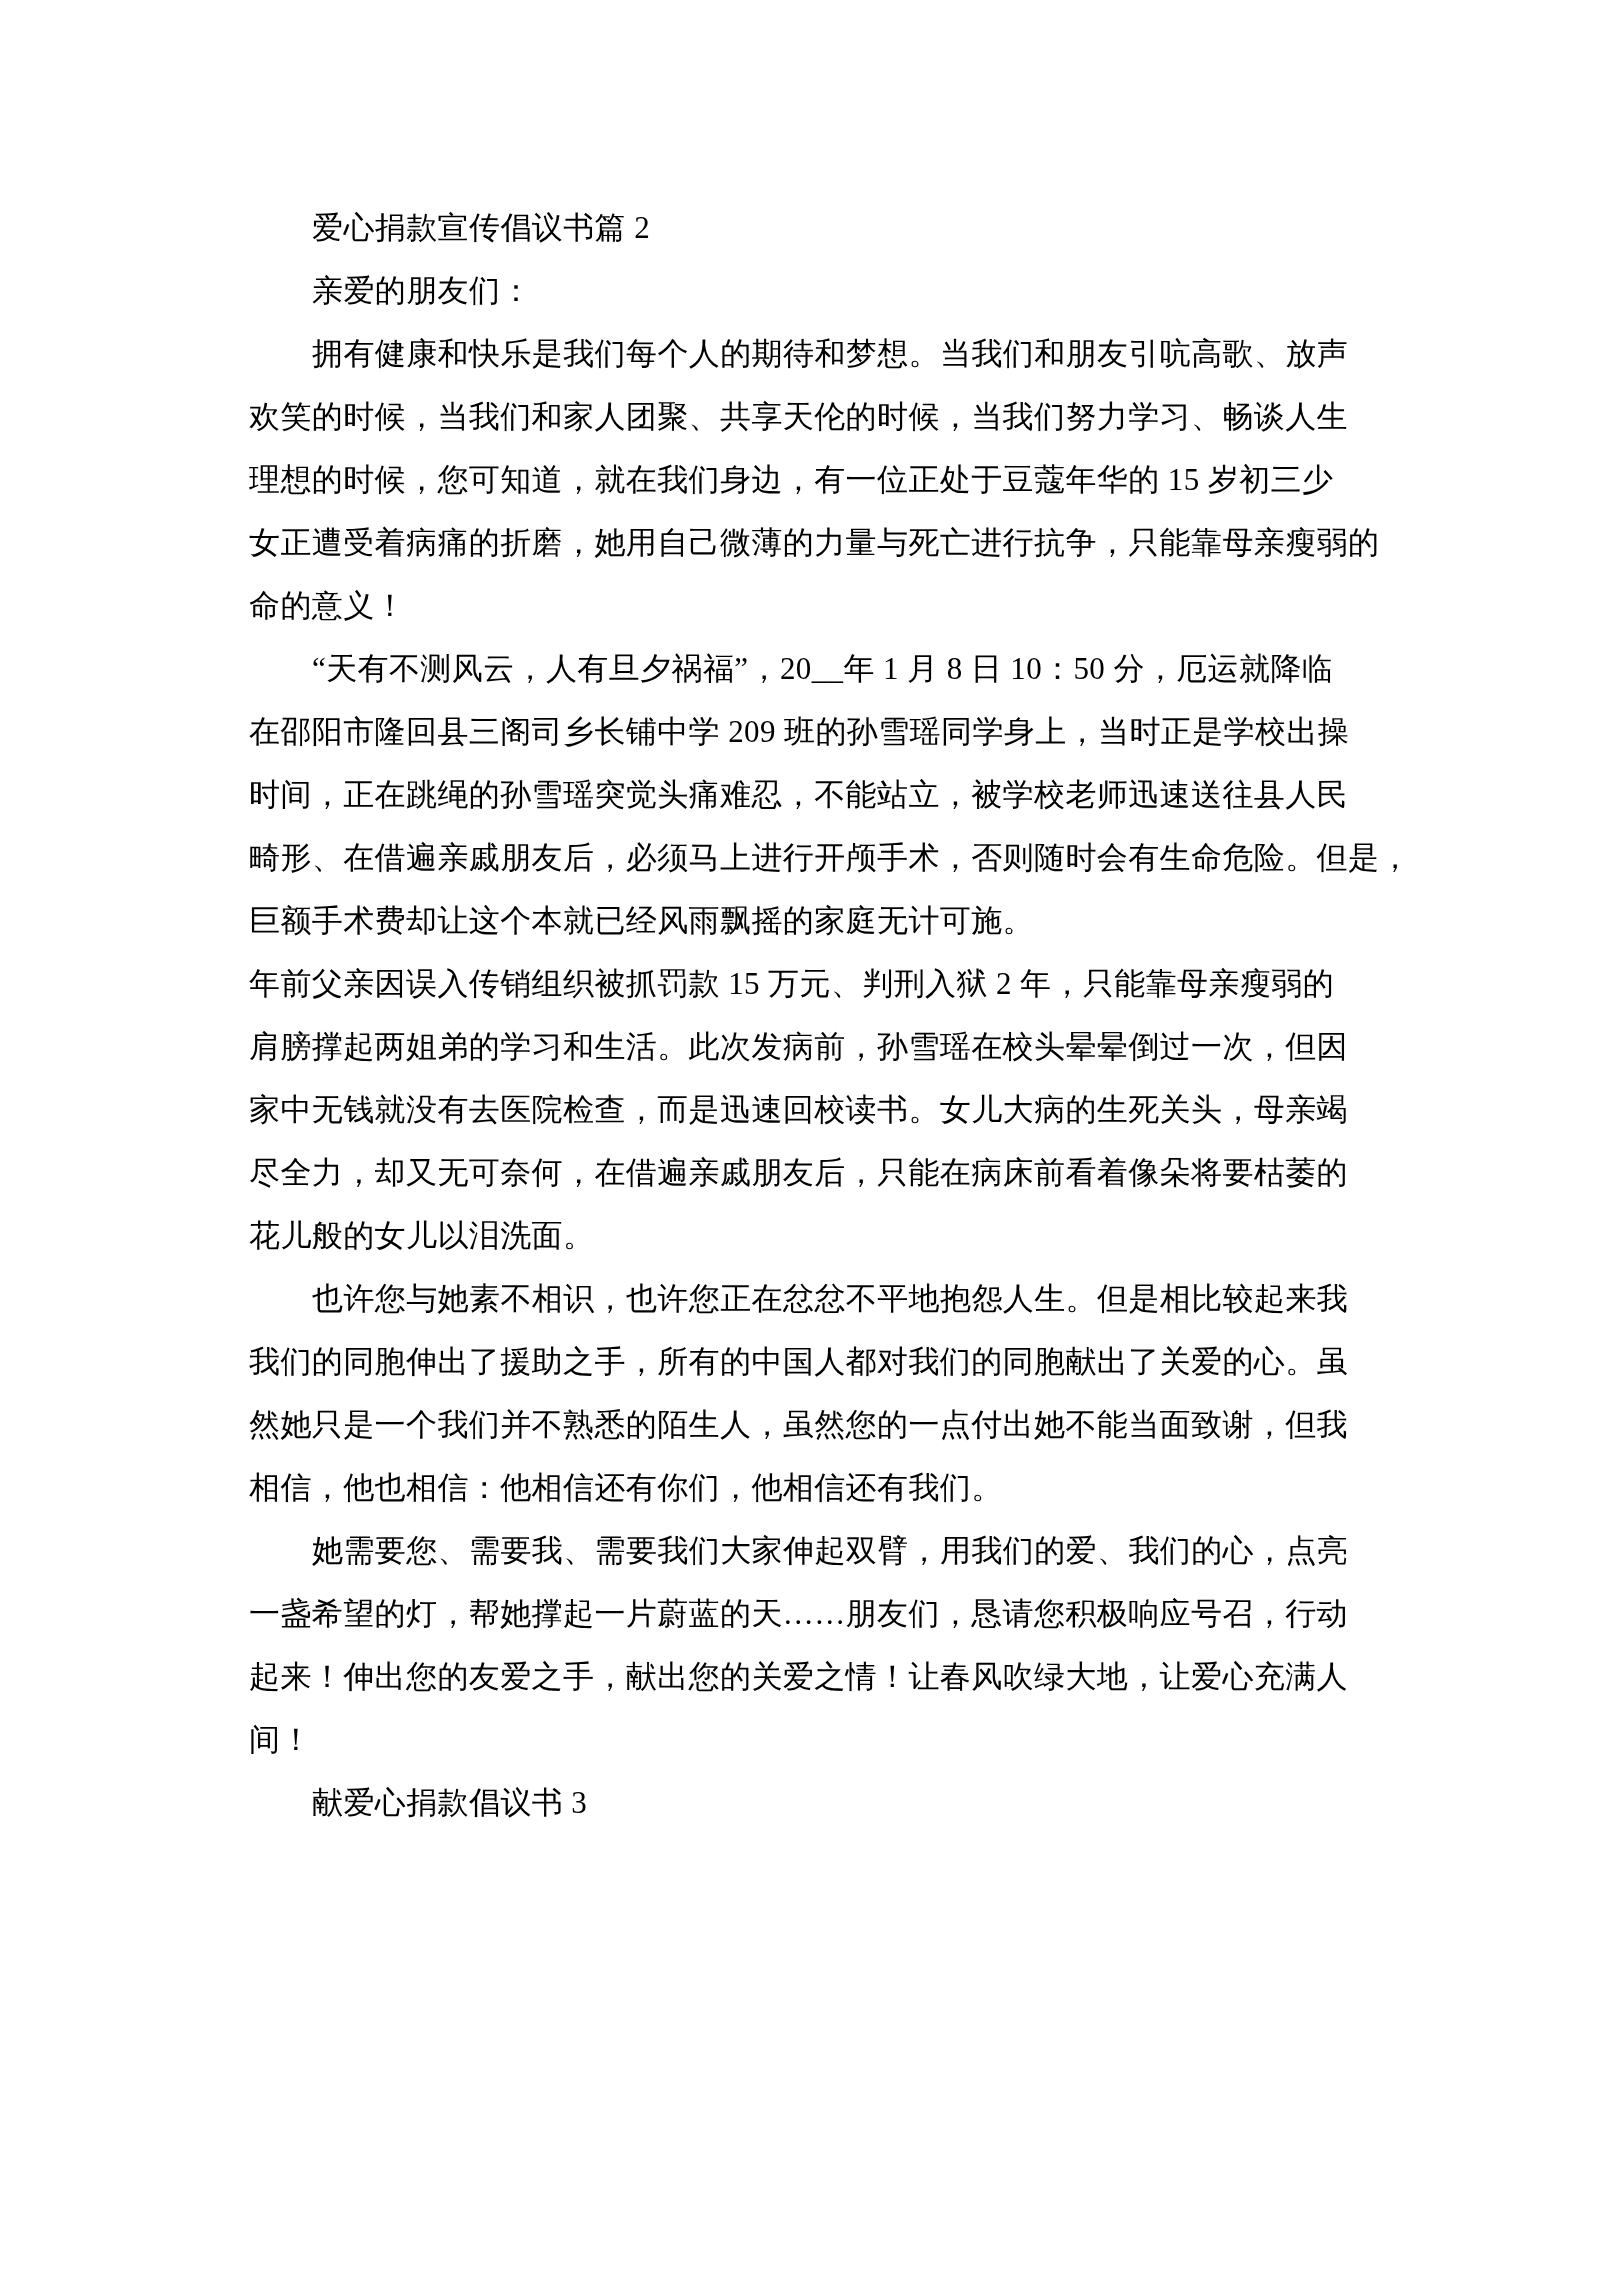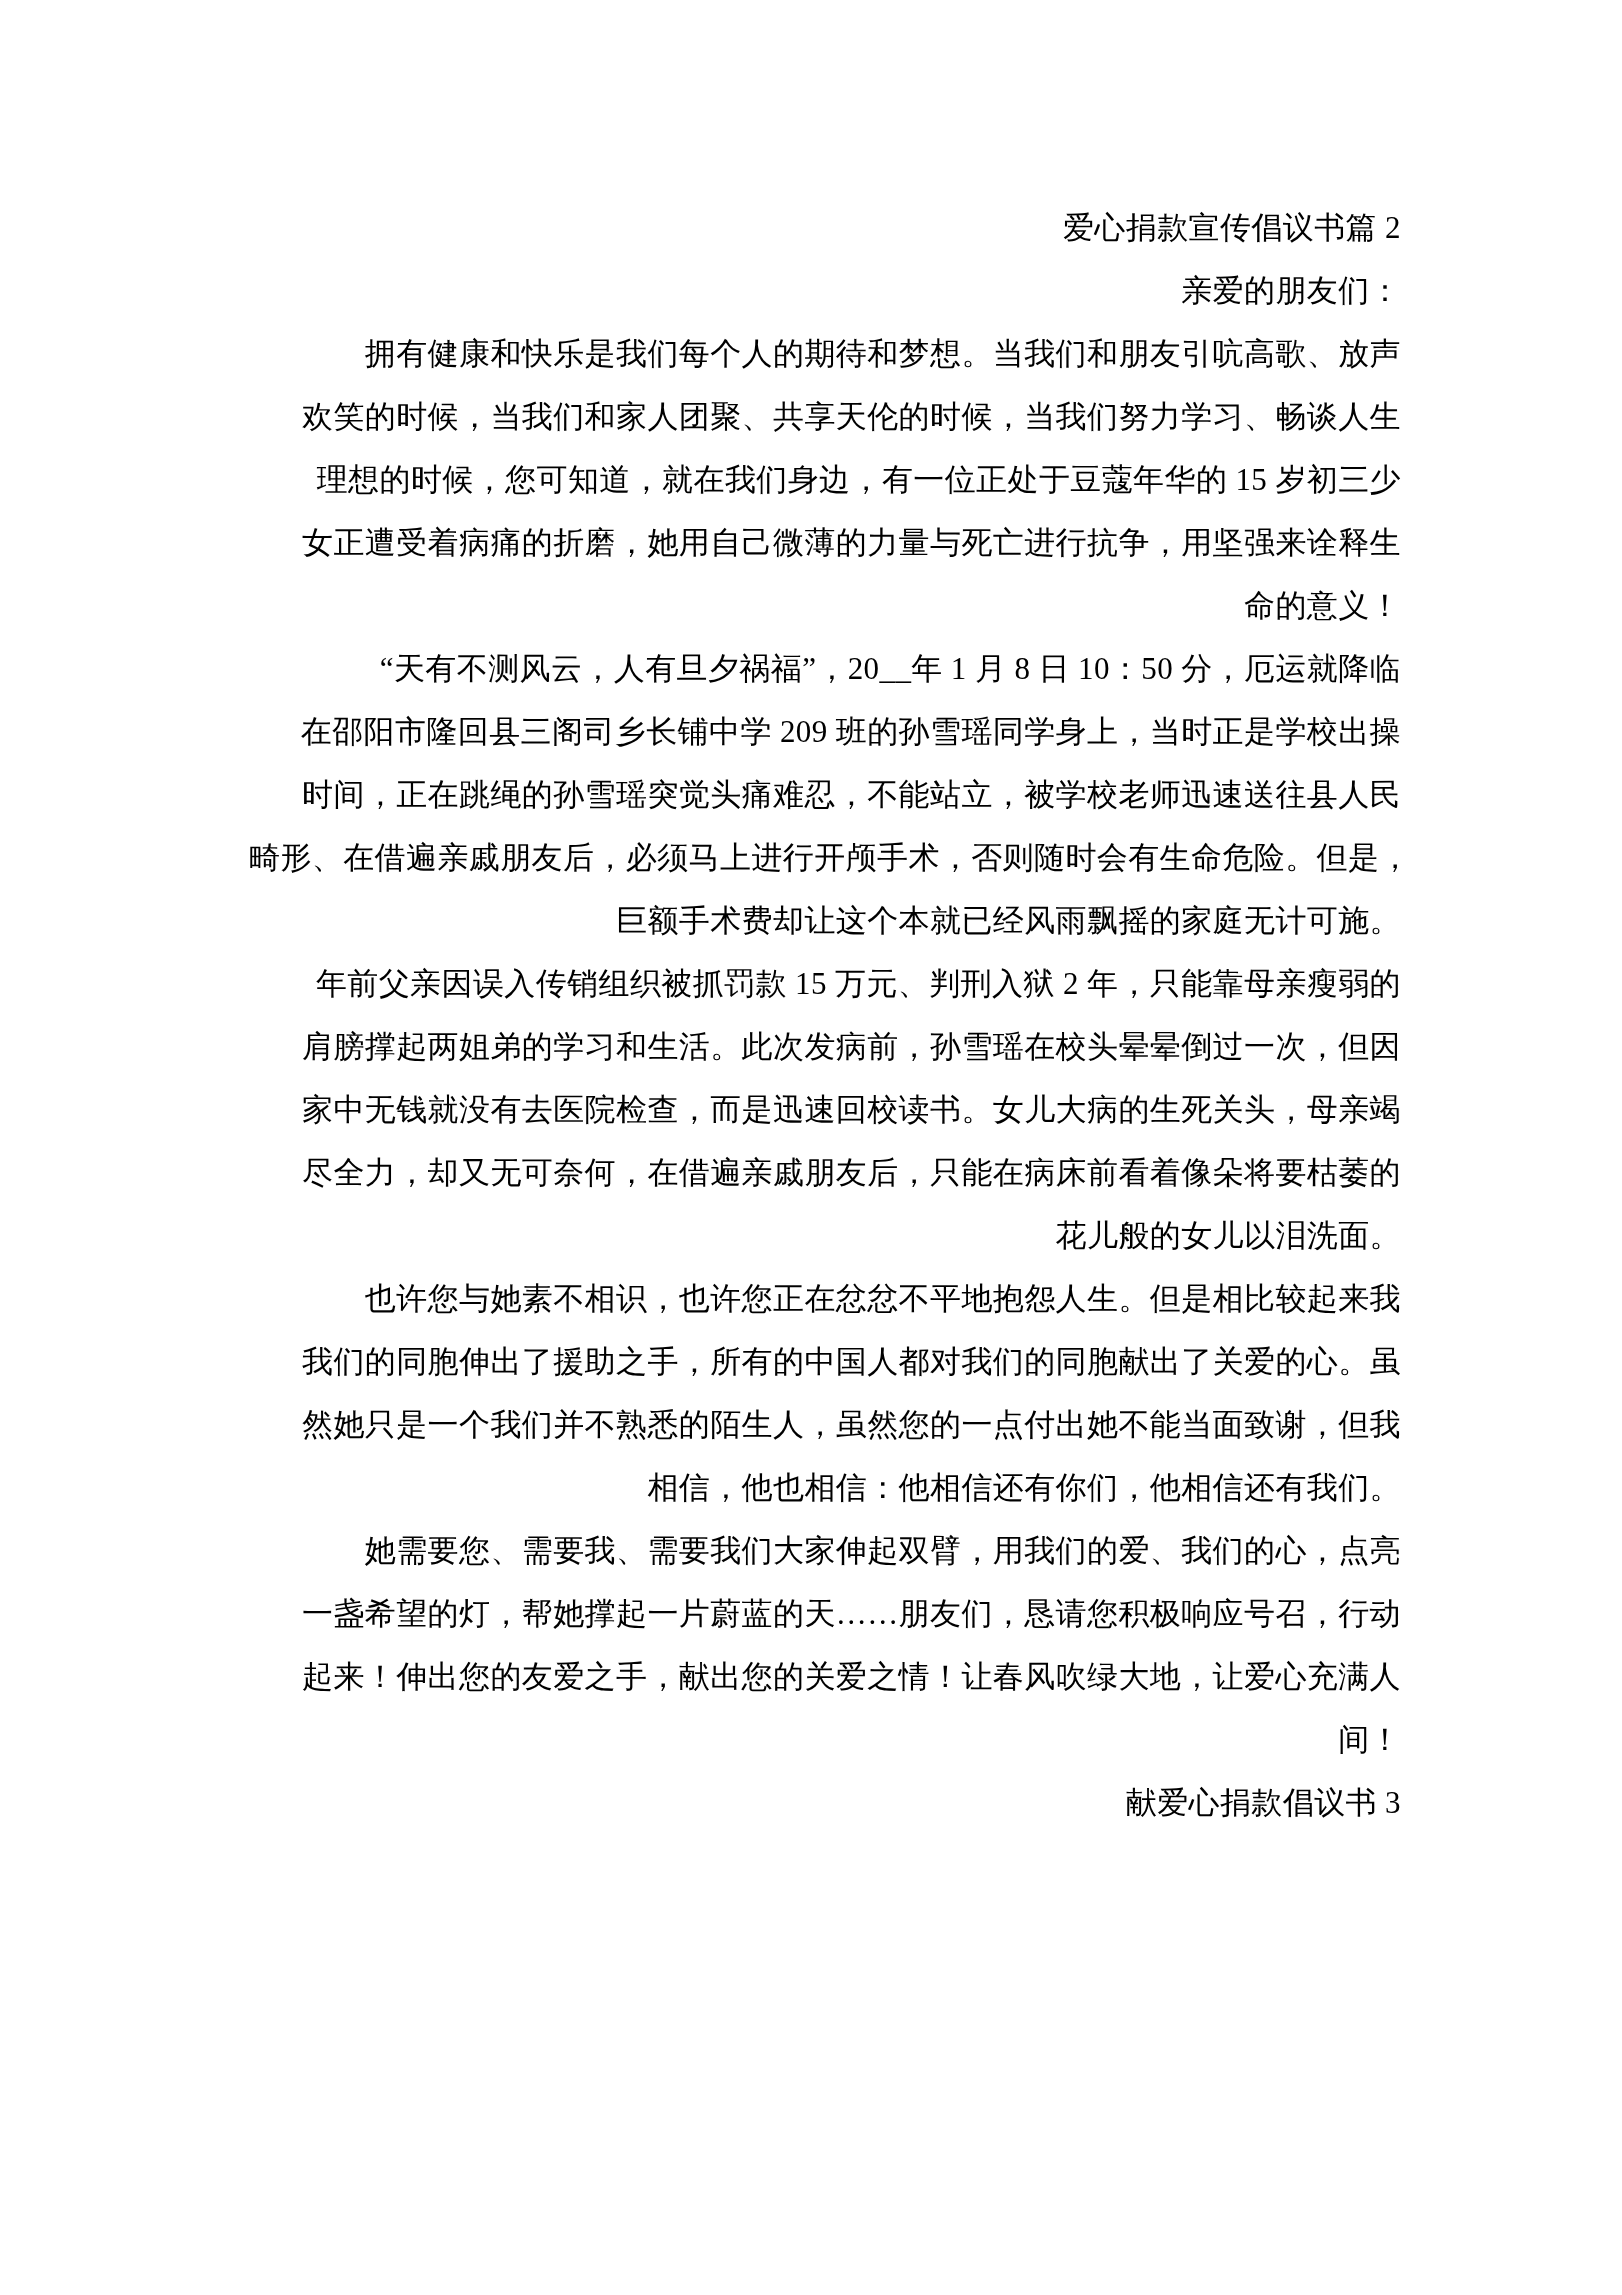--- a/index.html
+++ b/index.html
@@ -11,21 +11,20 @@
     height: 2295px;
     background: #ffffff;
     font-family: "Liberation Serif", "DejaVu Serif", serif;
   }
   .page {
     position: relative;
     width: 1623px;
     height: 2295px;
     background: #ffffff;
     overflow: hidden;
-    text-align: right;
   }
   .text-block {
     position: absolute;
     left: 249px;
     top: 196px;
     width: 1152px;
     color: #000000;
     font-size: 31px;
     line-height: 63px;
     letter-spacing: 0.4px;
@@ -41,21 +40,21 @@
 </head>
 <body>
 
 <div class="page">
   <div class="text-block">
       <div class="line indent">爱心捐款宣传倡议书篇 2</div>
       <div class="line indent">亲爱的朋友们：</div>
       <div class="line indent">拥有健康和快乐是我们每个人的期待和梦想。当我们和朋友引吭高歌、放声</div>
       <div class="line">欢笑的时候，当我们和家人团聚、共享天伦的时候，当我们努力学习、畅谈人生</div>
       <div class="line">理想的时候，您可知道，就在我们身边，有一位正处于豆蔻年华的 15 岁初三少</div>
-      <div class="line">女正遭受着病痛的折磨，她用自己微薄的力量与死亡进行抗争，用坚强来诠释生</div>
+      <div class="line">女正遭受着病痛的折磨，她用自己微薄的力量与死亡进行抗争，只能靠母亲瘦弱的</div>
       <div class="line">命的意义！</div>
       <div class="line indent">“天有不测风云，人有旦夕祸福”，20__年 1 月 8 日 10：50 分，厄运就降临</div>
       <div class="line">在邵阳市隆回县三阁司乡长铺中学 209 班的孙雪瑶同学身上，当时正是学校出操</div>
       <div class="line">时间，正在跳绳的孙雪瑶突觉头痛难忍，不能站立，被学校老师迅速送往县人民</div>
       <div class="line">畸形、在借遍亲戚朋友后，必须马上进行开颅手术，否则随时会有生命危险。但是，</div>
       <div class="line">巨额手术费却让这个本就已经风雨飘摇的家庭无计可施。</div>
       <div class="line">年前父亲因误入传销组织被抓罚款 15 万元、判刑入狱 2 年，只能靠母亲瘦弱的</div>
       <div class="line">肩膀撑起两姐弟的学习和生活。此次发病前，孙雪瑶在校头晕晕倒过一次，但因</div>
       <div class="line">家中无钱就没有去医院检查，而是迅速回校读书。女儿大病的生死关头，母亲竭</div>
       <div class="line">尽全力，却又无可奈何，在借遍亲戚朋友后，只能在病床前看着像朵将要枯萎的</div>

